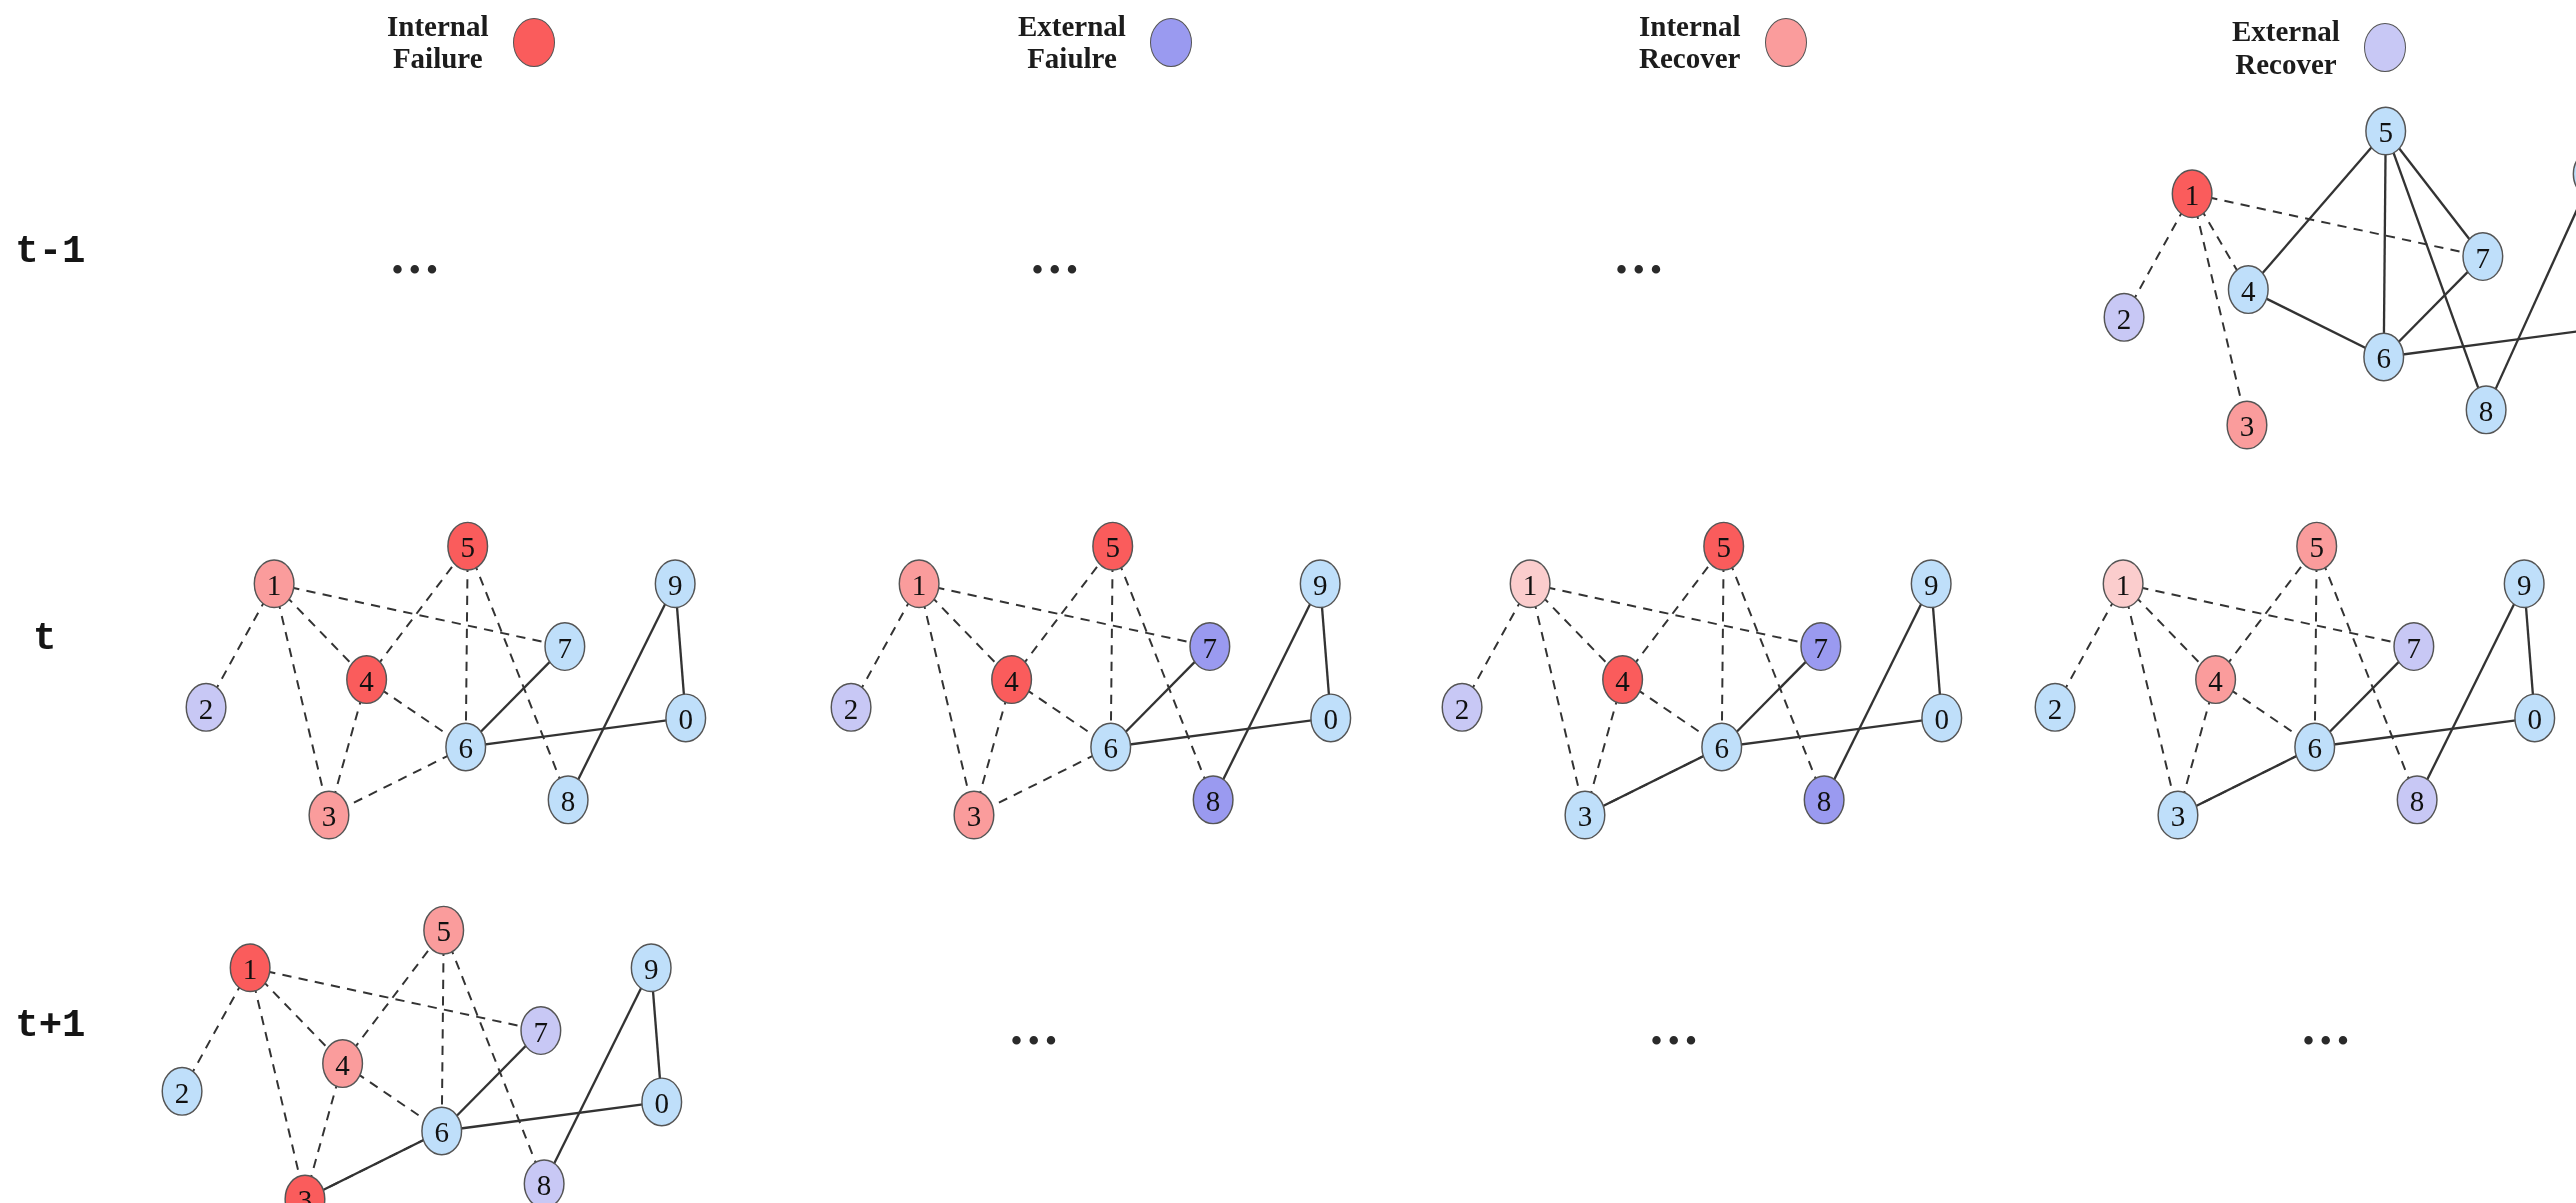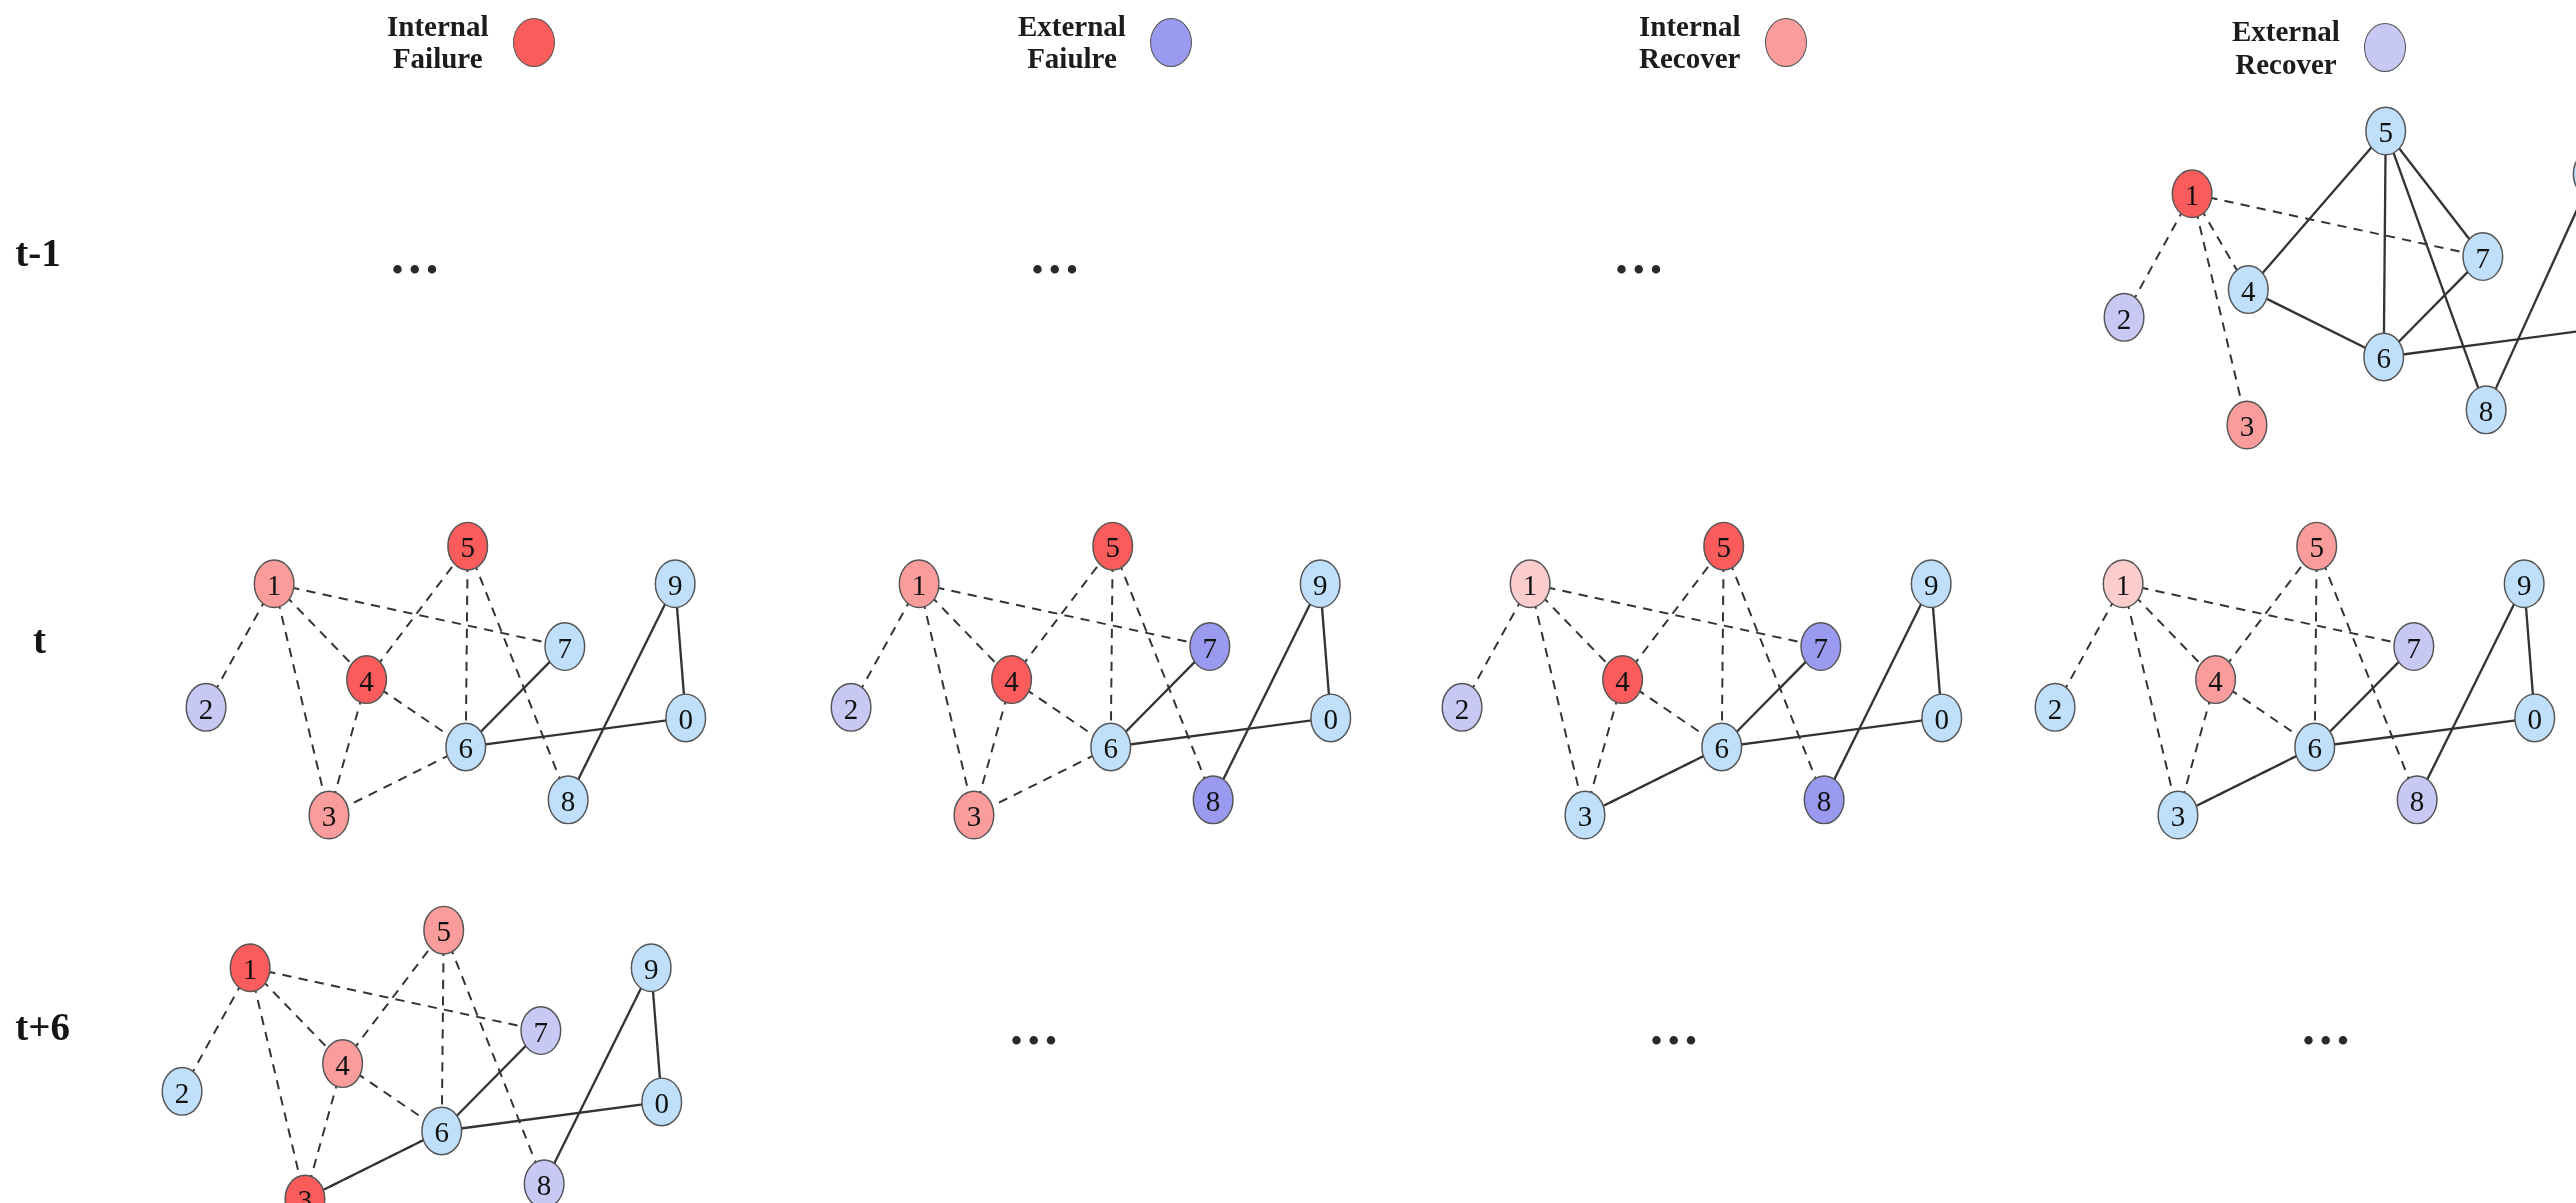--- a/index.html
+++ b/index.html
@@ -6,21 +6,21 @@
   body{width:2576px;height:1204px;position:relative;font-family:"Liberation Serif",serif;overflow:hidden;}
   #stage{position:absolute;inset:0;}
 
   
   .legend-item{position:absolute;display:flex;align-items:center;}
   .legend-label{font-family:"Liberation Serif",serif;font-weight:bold;font-size:29px;line-height:1.12;
                 color:#1c1c1c;text-align:center;white-space:pre-line;margin-left:45px;}
   .legend-swatch{width:40px;height:47px;border-radius:50%;border:1.4px solid #555;margin-left:24px;}
 
   
-  .row-label{position:absolute;font-family:Liberation Serif, serif;font-weight:bold;font-size:39px;color:#151515;}
+  .row-label{position:absolute;font-family:Liberation Mono, monospace;font-weight:bold;font-size:39px;color:#151515;}
 
   
   .ellipsis{position:absolute;font-family:"Liberation Serif",serif;font-weight:bold;font-size:52px;
             color:#2a2a2a;letter-spacing:4.2px;line-height:1;}
 
   
   .panel{position:absolute;}
   .panel svg{display:block;overflow:visible;}
   .nlabel{font-family:"Liberation Serif",serif;font-size:44px;fill:#111;
           text-anchor:middle;dominant-baseline:central;}
@@ -44,21 +44,21 @@
 Recover</div>
       <div class="legend-swatch" style="background: rgb(250, 156, 156);"></div>
     </div>
     <div class="legend-item" style="left: 2187px; top: 15.3px;">
       <div class="legend-label">External
 Recover</div>
       <div class="legend-swatch" style="background: rgb(200, 200, 245);"></div>
     </div>
     <div class="row-label" style="left: 15.3px; top: 230px;">t-1</div>
     <div class="row-label" style="left: 33px; top: 617px;">t</div>
-    <div class="row-label" style="left: 15.3px; top: 1004px;">t+6</div>
+    <div class="row-label" style="left: 15.3px; top: 1004px;">t+1</div>
     <div class="ellipsis" style="left: 391px; top: 230px;">...</div>
     <div class="ellipsis" style="left: 1031px; top: 230px;">...</div>
     <div class="ellipsis" style="left: 1615px; top: 230px;">...</div>
     <div class="ellipsis" style="left: 1010px; top: 1001px;">...</div>
     <div class="ellipsis" style="left: 1650px; top: 1001px;">...</div>
     <div class="ellipsis" style="left: 2302px; top: 1001px;">...</div>
     <div class="panel" style="left: 2047px; top: 98px;">
       <svg width="614" height="370" viewBox="-40 -40 900 560">
         <g>
           <line x1="250" y1="250" x2="458" y2="10" stroke="#333333" stroke-width="3.5"></line>

